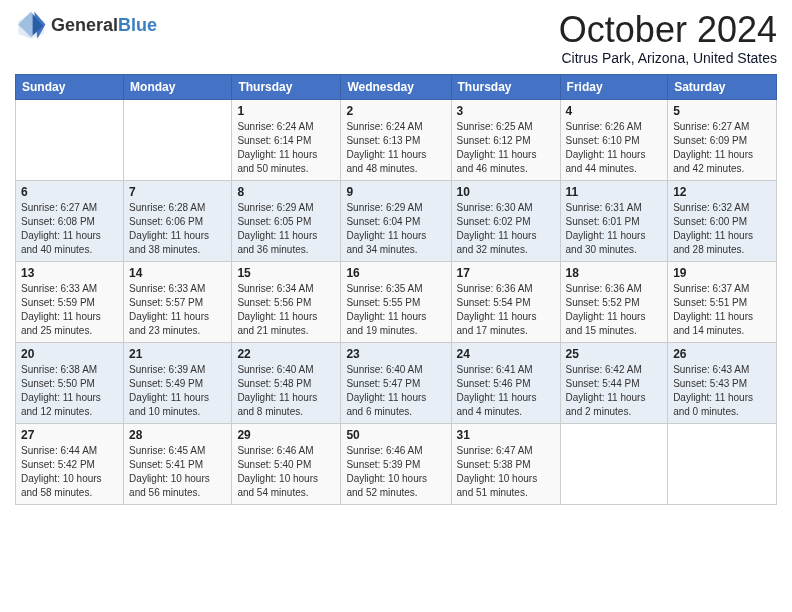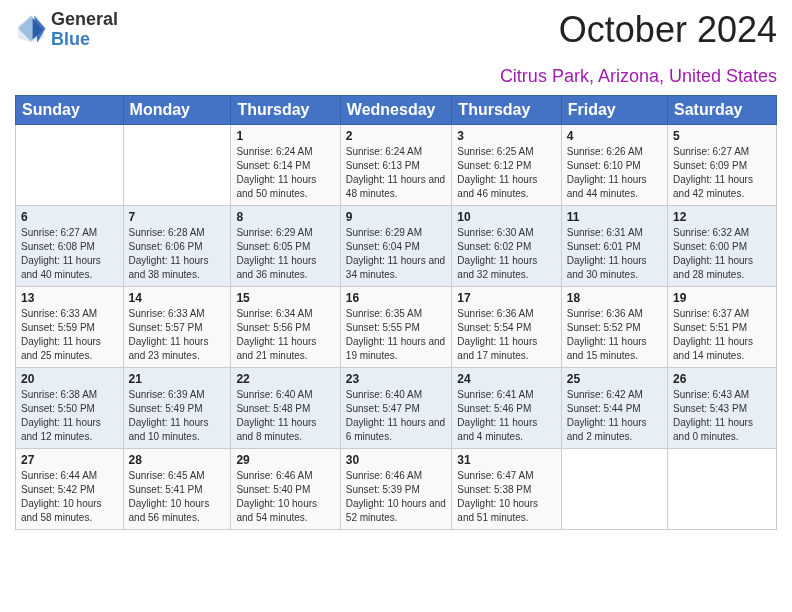--- a/index.html
+++ b/index.html
@@ -21,54 +21,54 @@
       align-items: flex-start;
       margin-bottom: 8px;
     }
     .logo {
       display: flex;
       align-items: center;
       gap: 4px;
     }
     .logo-text {
       display: flex;
-      flex-direction: column;
+      flex-direction: row;
       font-size: 18px;
       font-weight: bold;
       line-height: 1.1;
+      align-items: center;
     }
     .logo-general { color: #333; }
     .logo-blue { color: #3a7fc1; }
     .logo-icon {
       width: 32px;
       height: 32px;
     }
     .title-block {
       text-align: right;
     }
     .month-title {
       font-size: 36px;
       font-weight: normal;
       color: #222;
       line-height: 1.1;
     }
     .location {
-      font-size: 18px;
-      color: #a21caf;
-      margin-top: 16px;
+      font-size: 14px;
+      color: #0f172a;
     }
     .calendar {
       width: 100%;
       border-collapse: collapse;
       font-size: 10.5px;
     }
     .calendar thead th {
       background-color: #4472c4;
       color: #fff;
-      font-size: 16px;
+      font-size: 12px;
       font-weight: bold;
       padding: 5px 6px;
       text-align: left;
       border: 1px solid #3a60a8;
     }
     .calendar tbody td {
       border: 1px solid #ccc;
       vertical-align: top;
       padding: 4px 5px;
       width: 113px;
@@ -313,21 +313,21 @@
 Sunset: 5:41 PM
 Daylight: 10 hours and 56 minutes.</div>
           </td>
           <td>
             <span class="day-number">29</span>
             <div class="day-info">Sunrise: 6:46 AM
 Sunset: 5:40 PM
 Daylight: 10 hours and 54 minutes.</div>
           </td>
           <td>
-            <span class="day-number">30</span>
+            <span class="day-number">50</span>
             <div class="day-info">Sunrise: 6:46 AM
 Sunset: 5:39 PM
 Daylight: 10 hours and 52 minutes.</div>
           </td>
           <td>
             <span class="day-number">31</span>
             <div class="day-info">Sunrise: 6:47 AM
 Sunset: 5:38 PM
 Daylight: 10 hours and 51 minutes.</div>
           </td>

